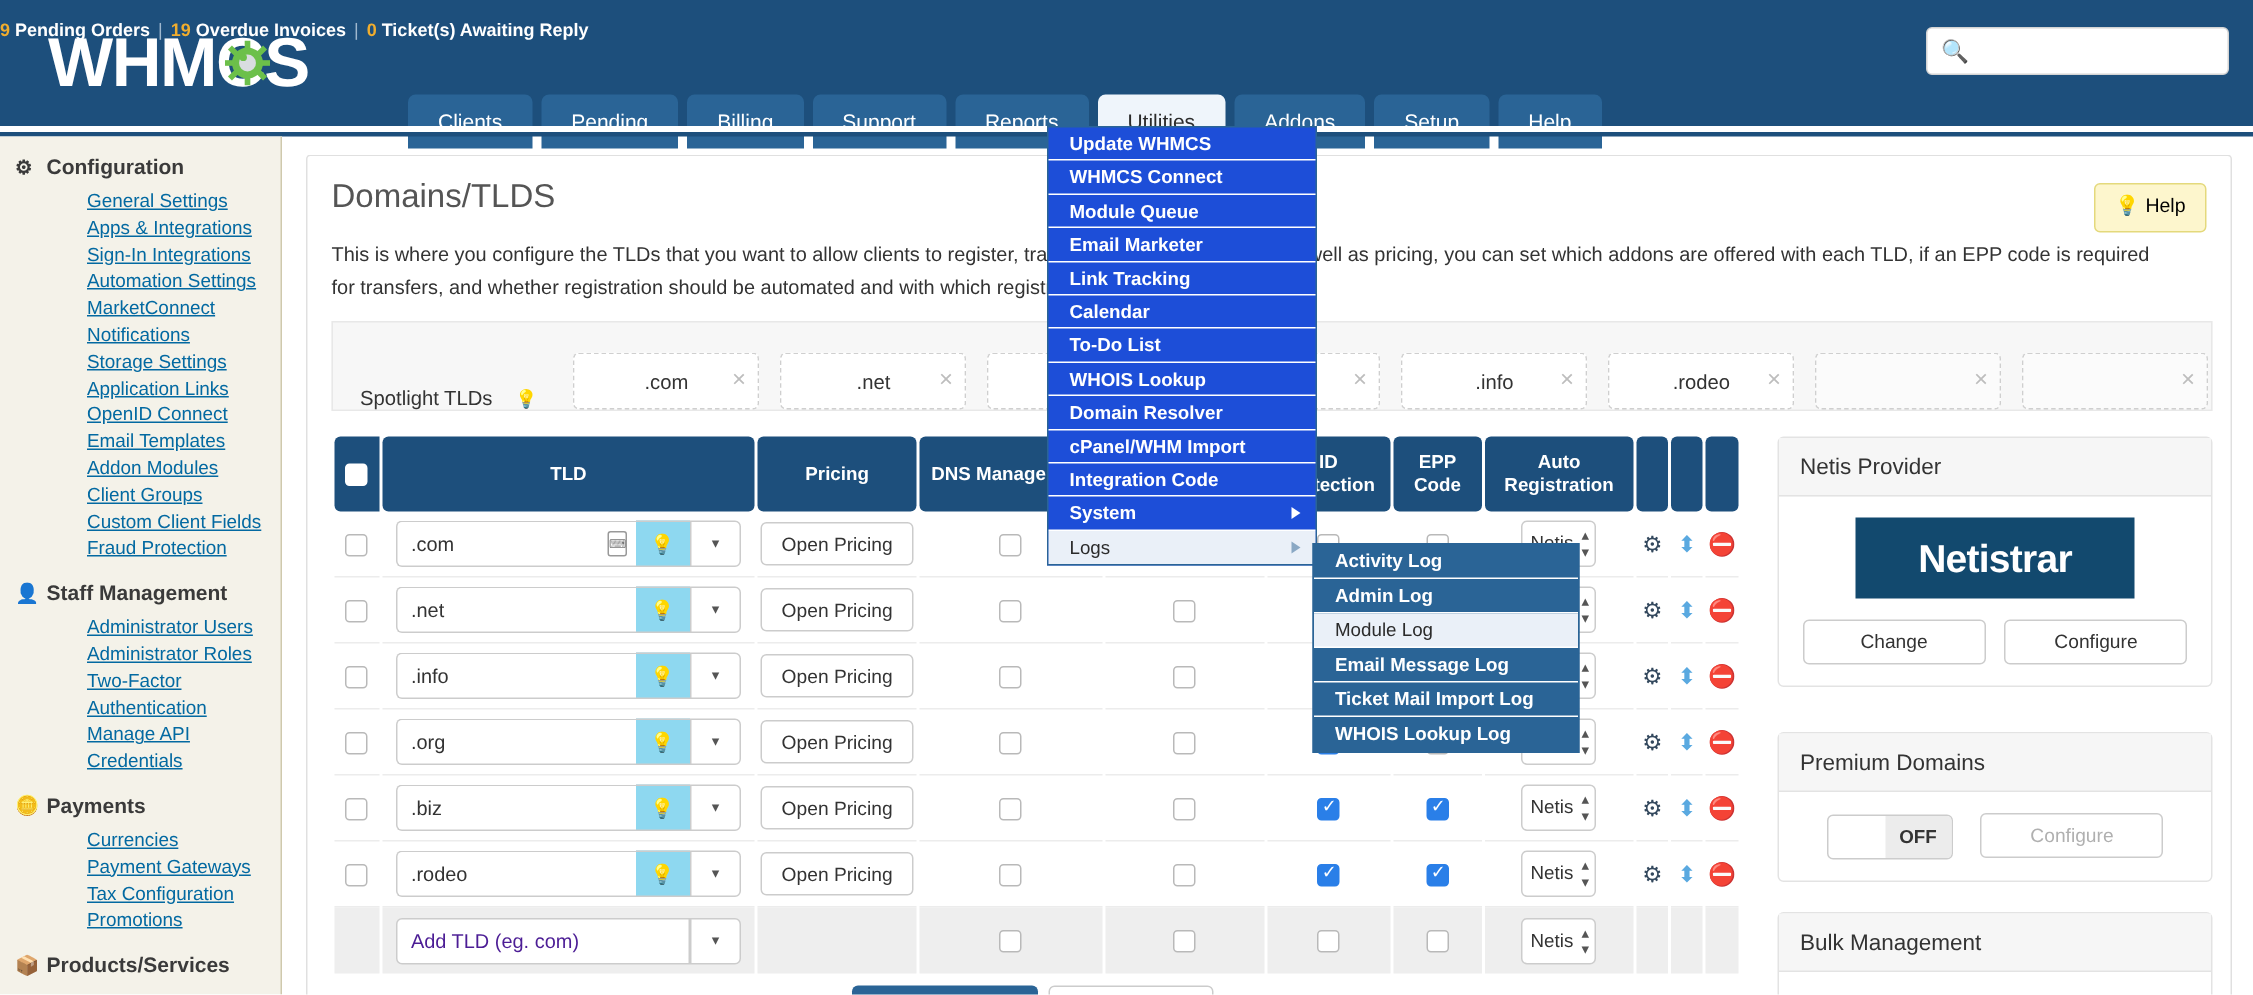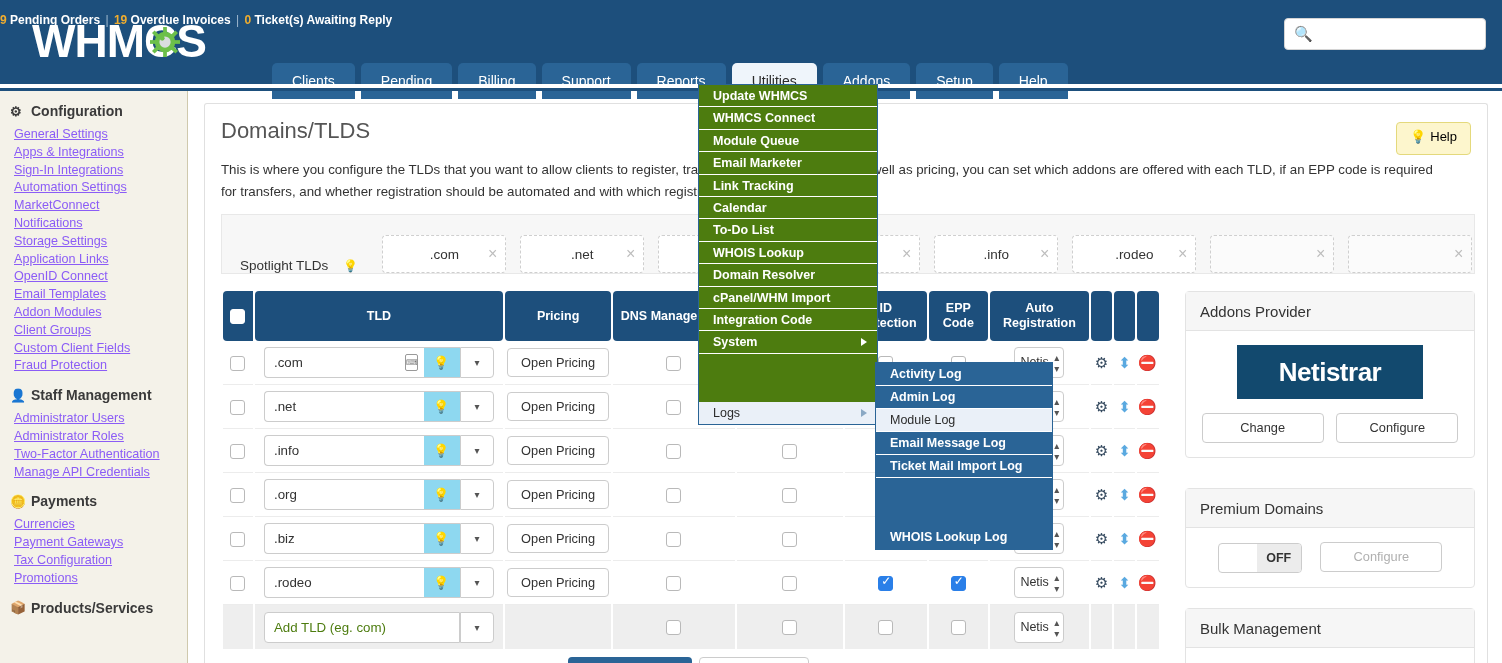--- a/index.html
+++ b/index.html
@@ -50,28 +50,28 @@
   }
   .navtab.active { background:#eff5fb; color:#2b2b2b;text-align:right; }
 
   
   #strip { position:absolute; left:0; top:84px; width:1502px; height:4px; background:#fff; }
   #strip2 { position:absolute; left:0; top:88px; width:1502px; height:3px; background:#1d4f7c; }
 
   
   #util-menu {
     position:absolute; left:698px; top:84px; width:180px;
-    background:#4d7c0f; border:1px solid #2a6496; z-index:60;
+    background:#1d4ed8; border:1px solid #2a6496; z-index:60;
   }
   .menu-item {
     height:22.4px; line-height:22.4px; padding:0 14px; color:#fff;
     font-size:12.5px; font-weight:bold; border-bottom:1px solid #fff;
     white-space:nowrap; cursor:pointer; position:relative;
   }
-  .menu-item:last-child { border-bottom:none;margin-top:48px; }
+  .menu-item:last-child { border-bottom:none; }
   .menu-item.hovered { background:#eaf0f8; color:#2b2b2b; font-weight:normal; }
   .menu-item .caret {
     position:absolute; right:10px; top:7px;
     width:0; height:0; border-top:4px solid transparent;
     border-bottom:4px solid transparent; border-left:6px solid #fff;
   }
   .menu-item.hovered .caret { border-left-color:#8aa8c4; }
 
   #logs-submenu {
     position:absolute; left:875px; top:362px; width:178px;
@@ -85,22 +85,22 @@
     background:#f4f2e9; border-right:1px solid #cfc9ad;
     padding:12px 0 0 10px; overflow:hidden;
   }
   .side-head {
     font-size:14px; font-weight:bold; color:#3a3a3a; margin:0 0 7px 0;
     display:flex; align-items:center; gap:6px;
   }
   .side-head:not(:first-child) { margin-top:12px; }
   .side-ico { font-size:13px; width:15px; display:inline-block; }
   .side-link {
-    display:block; color:#8b5cf6; text-decoration:underline;
-    font-size:12.6px; line-height:17.8px; padding-left:4px; cursor:pointer;
+    display:block; color:#0369a1; text-decoration:underline;
+    font-size:12.6px; line-height:17.8px; padding-left:4px; cursor:pointer;margin-left:44px;
   }
 
   
   #content {
     position:absolute; left:204px; top:103px; width:1284px; height:580px;
     background:#fff; border:1px solid #e0e0e0; border-bottom:none;
     border-radius:3px 3px 0 0; overflow:hidden;
   }
   #page-title { position:absolute; left:16px; top:14px; font-size:22px; color:#555; }
   #help-btn {
@@ -163,21 +163,21 @@
   .tld-bulb {
     width:36px; height:31px; background:#8ed8f0; border:1px solid #ccc;
     border-left:none; border-right:none; color:#fff; font-size:13px;
     line-height:29px; text-align:center;
   }
   .tld-caret {
     width:34px; height:31px; background:#fff; border:1px solid #ccc;
     border-radius:0 4px 4px 0; line-height:29px; text-align:center;
     font-size:10px; color:#555;
   }
-  .tld-group.addnew .tld-input { border-right:1px solid #ccc; color:#4d7c0f; border-radius:4px 0 0 4px;}
+  .tld-group.addnew .tld-input { border-right:1px solid #ccc; color:#4c1d95; border-radius:4px 0 0 4px;}
 
   .btn-open {
     display:inline-block; height:29px; line-height:27px; padding:0 13px;
     border:1px solid #ccc; border-radius:4px; background:#fff;
     font-size:12.8px; color:#333; cursor:pointer;
   }
   .cb {
     width:15px; height:15px; border:1px solid #b9b9b9; border-radius:3px;
     background:#fff; display:inline-block; vertical-align:middle; cursor:pointer;
   }
@@ -567,21 +567,21 @@
             </td>
             <td></td>
             <td></td>
             <td></td>
           </tr>
         </tbody>
     </table>
   </div>
 
   <div class="panel" style="top:187px;">
-    <div class="phead">Addons Provider</div>
+    <div class="phead">Netis Provider</div>
     <div class="pbody">
       <div id="netistrar-logo">Netistrar</div>
       <span class="pbtn">Change</span>
       <span class="pbtn" style="margin-left:9px;">Configure</span>
     </div>
   </div>
 
   <div class="panel" style="top:384px;">
     <div class="phead">Premium Domains</div>
     <div class="pbody">

